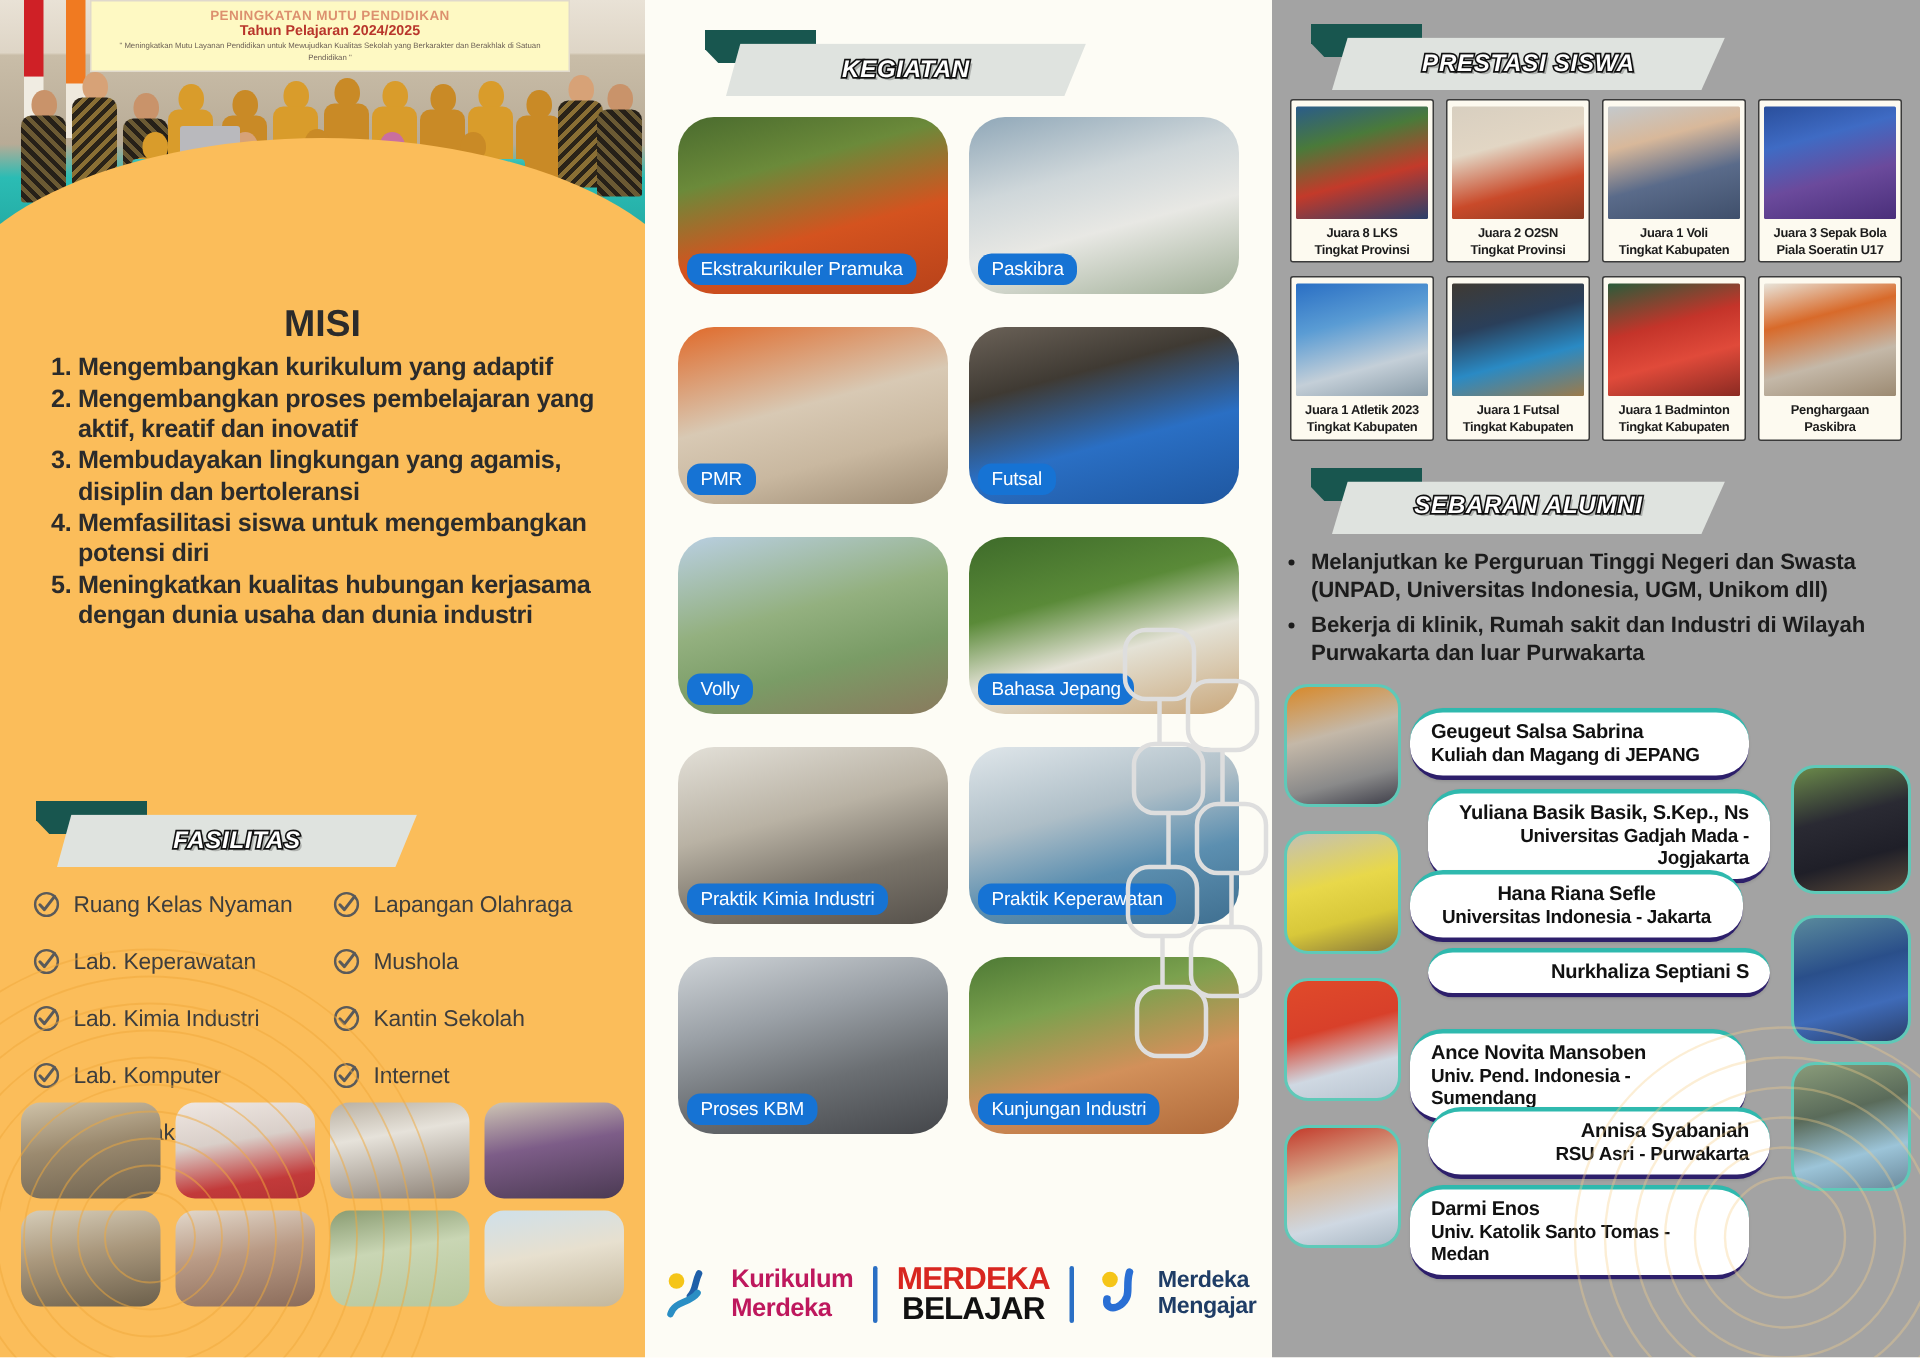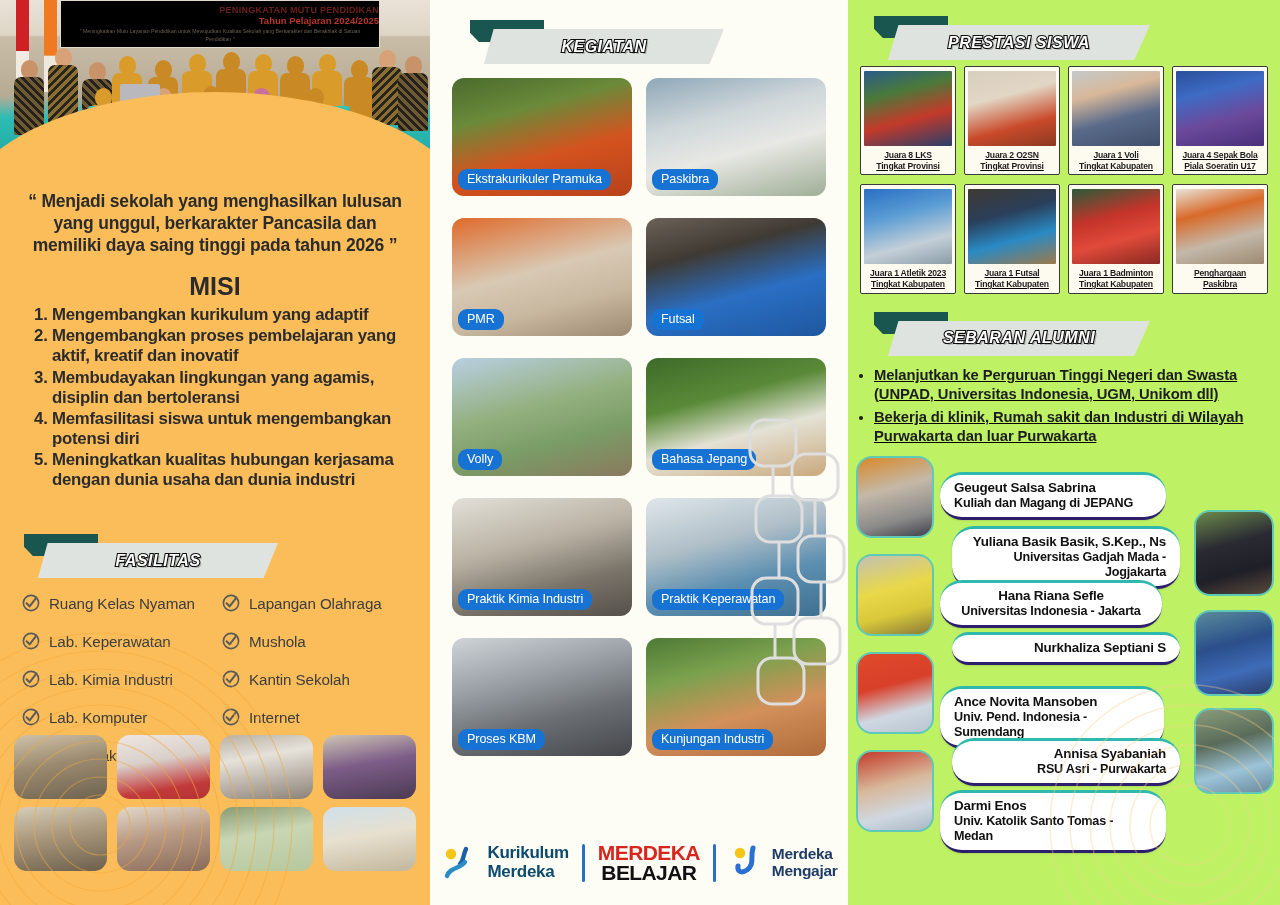--- a/index.html
+++ b/index.html
@@ -6,37 +6,37 @@
   html, body {
     width: 1280px; height: 905px;
     font-family: "Liberation Sans", sans-serif;
     background: #ffffff; overflow: hidden;
   }
   .poster { position: relative; width: 1280px; height: 905px; display: flex; background: #fdfcf5; }
 
   
   .col-left  { position: relative; width: 430px; height: 905px; background: #fbbd5a; overflow: hidden; }
   .col-mid   { position: relative; width: 418px; height: 905px; background: #fdfcf5; overflow: hidden; }
-  .col-right { position: relative; width: 432px; height: 905px; background: #bef264; overflow: hidden; margin-left: 0; text-decoration: underline; }
+  .col-right { position: relative; width: 432px; height: 905px; background: #a3a3a3; overflow: hidden; margin-left: 0; }
 
   
   .hdr-photo {
     position: absolute; left: 0; top: 0; width: 430px; height: 160px;
     overflow: hidden;
   }
   .hdr-photo .bg {
     position: absolute; inset: 0;
     background:
       linear-gradient(180deg, #e9e2d6 0%, #ded5c6 22%, #c9bda8 23%, #b8ab96 60%, #2bbcb4 74%, #23a9a2 100%);
   }
   
   .hdr-banner {
     position: absolute; left: 60px; top: 0; width: 320px; height: 48px;
-    background: #000000; border: 1px solid #e0d9cc;
-    display: flex; flex-direction: column; align-items: flex-end; justify-content: center;
+    background: #fef9c3; border: 1px solid #e0d9cc;
+    display: flex; flex-direction: column; align-items: center; justify-content: center;
     overflow: hidden;
   }
   .hdr-banner .l1 { font-size: 9px; font-weight: bold; color: #c23b2a; letter-spacing: .3px; opacity: .55; }
   .hdr-banner .l2 { font-size: 9.5px; font-weight: bold; color: #b8352b; }
   .hdr-banner .l3 { font-size: 5.2px; color: #6b5f55; text-align: center; line-height: 1.5; padding: 0 12px; margin-top: 2px; }
   
   .flag { position: absolute; top: 0; width: 13px; height: 92px; }
   .flag.f1 { left: 16px; background: linear-gradient(180deg,#cf2026 0%,#cf2026 55%,#f0ece2 56%,#f0ece2 100%); }
   .flag.f2 { left: 44px; background: linear-gradient(180deg,#f07a21 0%,#f07a21 60%,#efe9dd 61%,#efe9dd 100%); }
   
@@ -129,21 +129,21 @@
   
   .swirl { position: absolute; left: -110px; bottom: -130px; width: 420px; height: 420px; pointer-events: none; opacity: .5; }
   .swirl svg { display: block; }
 
   
   .mid-ribbon { margin: 20px 0 0 32px; }
   .keg-grid {
     display: grid; grid-template-columns: 1fr 1fr; gap: 22px 14px;
     padding: 14px 22px 0 22px;
   }
-  .keg-card { position: relative; height: 118px; border-radius: 12px; overflow: hidden; }
+  .keg-card { position: relative; height: 118px; border-radius: 24px; overflow: hidden; }
   .keg-cap {
     position: absolute; left: 6px; bottom: 6px;
     background: #1673d4; color: #ffffff;
     font-size: 12.6px; padding: 3px 9px 4px; border-radius: 9px;
     white-space: nowrap; letter-spacing: -.1px;
   }
   .k1 { background: linear-gradient(165deg,#4a6b2e 0%,#6b8a3a 30%,#d4531f 62%,#b8421a 100%); }
   .k2 { background: linear-gradient(165deg,#8fa7b8 0%,#cfd7da 35%,#e8e8e4 60%,#9fae96 100%); }
   .k3 { background: linear-gradient(165deg,#e06a2a 0%,#d8c9b4 45%,#c9b8a0 70%,#9c8a72 100%); }
   .k4 { background: linear-gradient(165deg,#6b6258 0%,#3f3a33 30%,#2a6fc4 62%,#1f57a0 100%); }
@@ -157,21 +157,21 @@
   
   .sq-pattern { position: absolute; right: -14px; top: 410px; width: 120px; height: 300px; pointer-events: none; }
   .sq-pattern svg { display: block; }
 
   
   .footer-logos {
     position: absolute; left: 0; bottom: 22px; width: 418px;
     display: flex; align-items: center; justify-content: center; gap: 13px;
   }
   .logo-km { display: flex; align-items: center; gap: 7px; }
-  .km-txt { font-size: 17px; font-weight: bold; color: #0c4a6e; line-height: 1.08; letter-spacing: -.3px; }
+  .km-txt { font-size: 17px; font-weight: bold; color: #be185d; line-height: 1.08; letter-spacing: -.3px; }
   .divider-v { width: 3px; height: 38px; background: #2a6fc4; border-radius: 2px; }
   .logo-mb { display: flex; flex-direction: column; align-items: center; line-height: .96; }
   .mb-1 { font-size: 21px; font-weight: bold; color: #d8261f; letter-spacing: -.6px; font-family: "Liberation Sans", sans-serif; }
   .mb-2 { font-size: 21px; font-weight: bold; color: #111111; letter-spacing: -.6px; }
   .logo-mm { display: flex; align-items: center; gap: 7px; }
   .mm-txt { font-size: 15.5px; font-weight: bold; color: #1f3d66; line-height: 1.08; letter-spacing: -.3px; }
 
   
   .right-ribbon { margin: 16px 0 0 18px; }
   .ach-grid {
@@ -319,21 +319,20 @@
             <div class="head hijab-t"></div>
             <div class="body batik"></div>
           </div>
       </div>
       <div class="hdr-laptop"></div>
       <div class="hdr-table"></div>
       <div class="hdr-arc"></div>
     </div>
 
     <div class="visi-wrap">
-      <div class="vm-quote">“ Menjadi sekolah yang menghasilkan lulusan yang unggul, berkarakter Pancasila dan memiliki daya saing tinggi pada tahun 2026 ”</div>
       <div class="misi-head">MISI</div>
       <ol class="misi-list">
         <li>Mengembangkan kurikulum yang adaptif</li>
         <li>Mengembangkan proses pembelajaran yang aktif, kreatif dan inovatif</li>
         <li>Membudayakan lingkungan yang agamis, disiplin dan bertoleransi</li>
         <li>Memfasilitasi siswa untuk mengembangkan potensi diri</li>
         <li>Meningkatkan kualitas hubungan kerjasama dengan dunia usaha dan dunia industri</li>
       </ol>
     </div>
 
@@ -561,21 +560,21 @@
       <div class="ach-card">
         <div class="ach-img a2"></div>
         <div class="ach-cap"><span>Juara 2 O2SN</span><br><span>Tingkat Provinsi</span></div>
       </div>
       <div class="ach-card">
         <div class="ach-img a3"></div>
         <div class="ach-cap"><span>Juara 1 Voli</span><br><span>Tingkat Kabupaten</span></div>
       </div>
       <div class="ach-card">
         <div class="ach-img a4"></div>
-        <div class="ach-cap"><span>Juara 4 Sepak Bola</span><br><span>Piala Soeratin U17</span></div>
+        <div class="ach-cap"><span>Juara 3 Sepak Bola</span><br><span>Piala Soeratin U17</span></div>
       </div>
       <div class="ach-card">
         <div class="ach-img a5"></div>
         <div class="ach-cap"><span>Juara 1 Atletik 2023</span><br><span>Tingkat Kabupaten</span></div>
       </div>
       <div class="ach-card">
         <div class="ach-img a6"></div>
         <div class="ach-cap"><span>Juara 1 Futsal</span><br><span>Tingkat Kabupaten</span></div>
       </div>
       <div class="ach-card">

